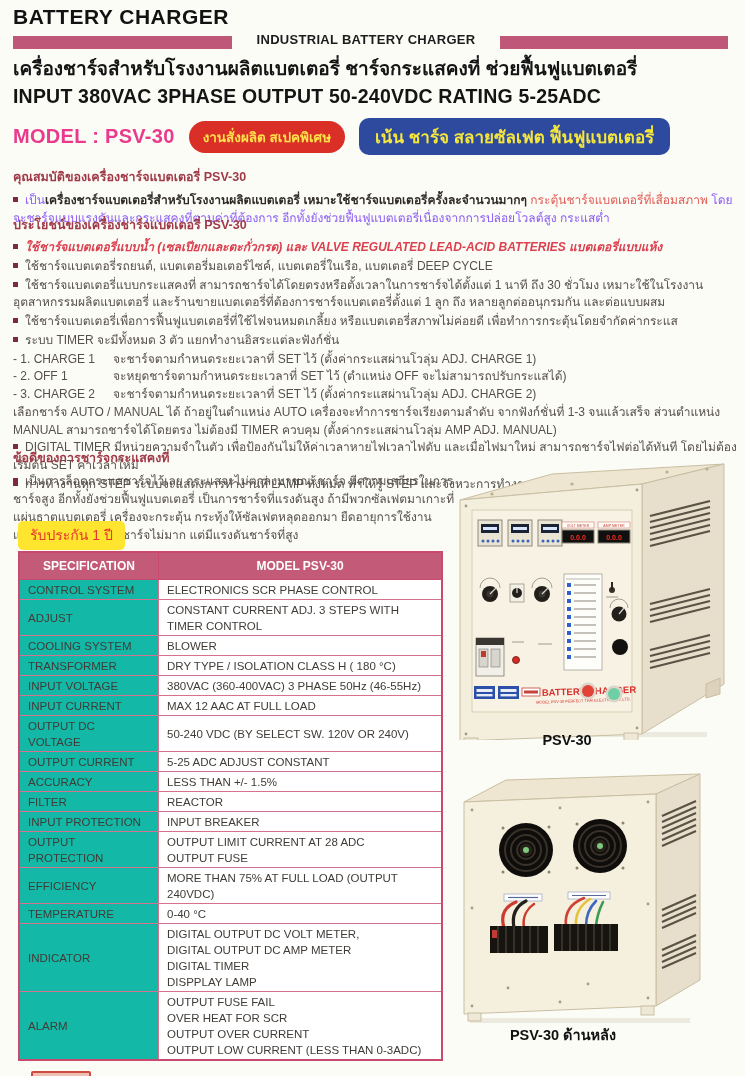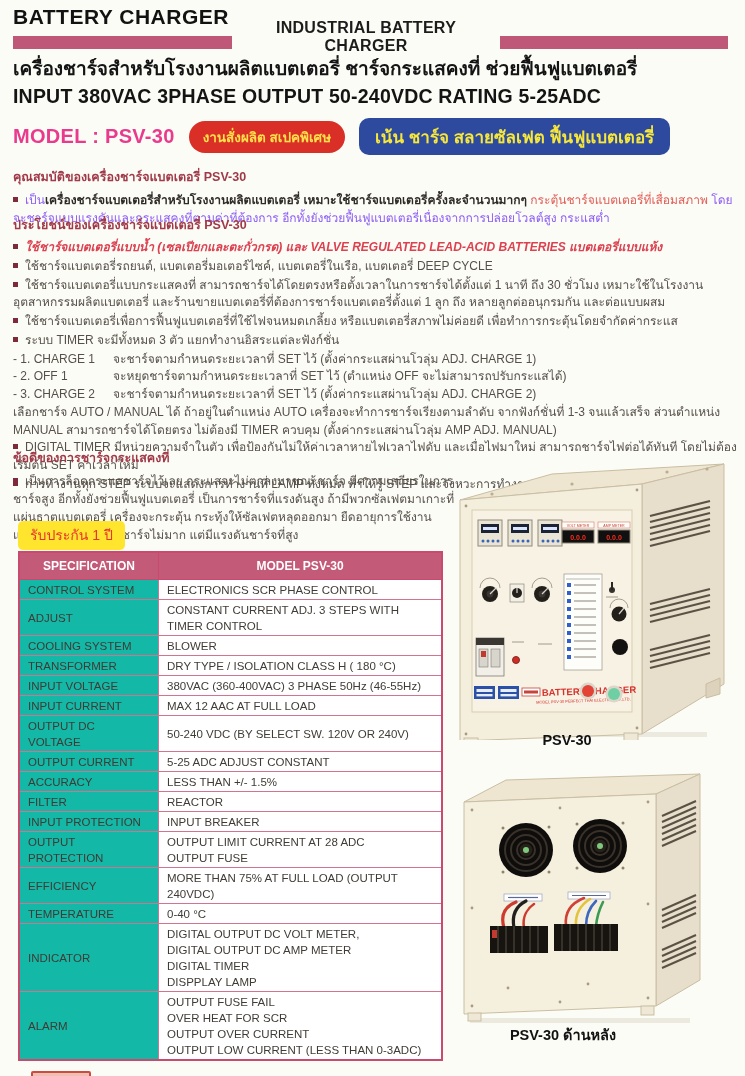--- a/index.html
+++ b/index.html
@@ -5,21 +5,21 @@
   html,body{margin:0;padding:0;background:#e9e9e4;}
   .page{position:relative;width:745px;height:1076px;margin:0 auto;background:#fcfcf7;
         overflow:hidden;font-family:"Liberation Sans","DejaVu Sans",sans-serif;color:#57504a;}
   .abs{position:absolute;}
 
   
   .title{left:13px;top:5px;font-size:21px;font-weight:800;color:#121212;letter-spacing:.5px;}
   .bar{height:13px;background:#bf5778;top:36px;}
   .bar-left{left:13px;width:219px;}
   .bar-right{left:500px;width:228px;}
-  .subtitle{left:236px;top:19px;width:260px;text-align:center;font-size:16px;font-weight:800;color:#1c1c1c;letter-spacing:.3px;}
+  .subtitle{left:236px;top:32px;width:260px;text-align:center;font-size:13px;font-weight:800;color:#1c1c1c;letter-spacing:.3px;}
   .headline-th{left:13px;top:53px;font-size:19px;font-weight:800;color:#141414;}
   .headline-en{left:13px;top:85px;font-size:19.5px;font-weight:800;color:#141414;letter-spacing:.2px;}
 
   .model-row{left:13px;top:118px;display:flex;align-items:center;gap:14px;}
   .model{font-size:20px;font-weight:800;color:#e93a8c;letter-spacing:.3px;}
   .badge-red{background:#da2f27;color:#ffe24a;font-size:13.5px;font-weight:800;
              padding:5px 14px;border-radius:16px;}
   .badge-blue{background:#2d4a9e;color:#f7e73b;font-size:17px;font-weight:800;
               padding:5px 16px;border-radius:10px;}
 

